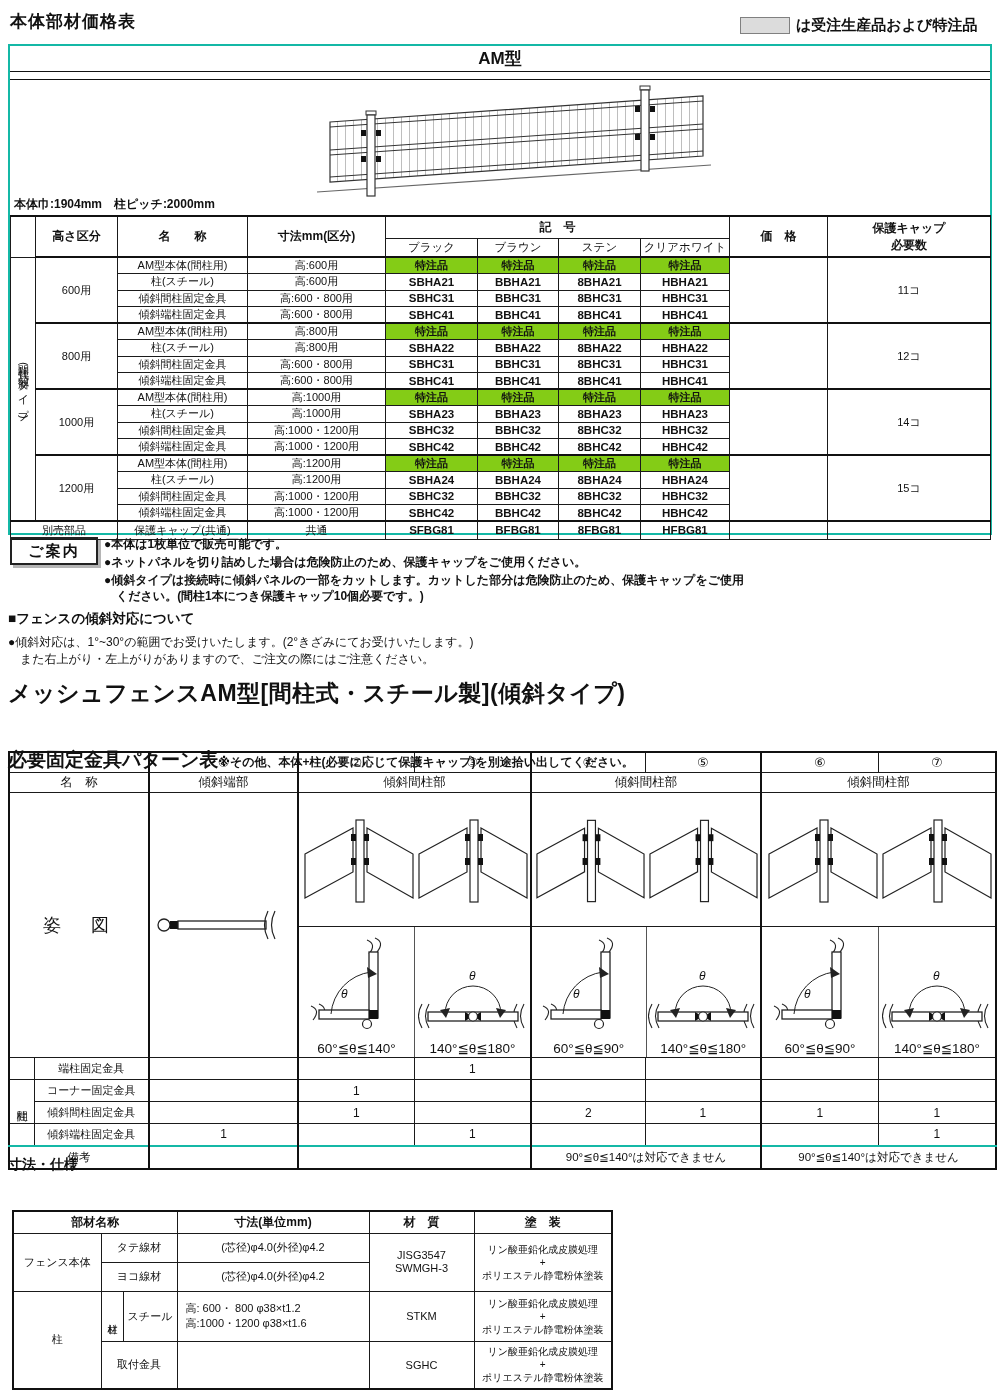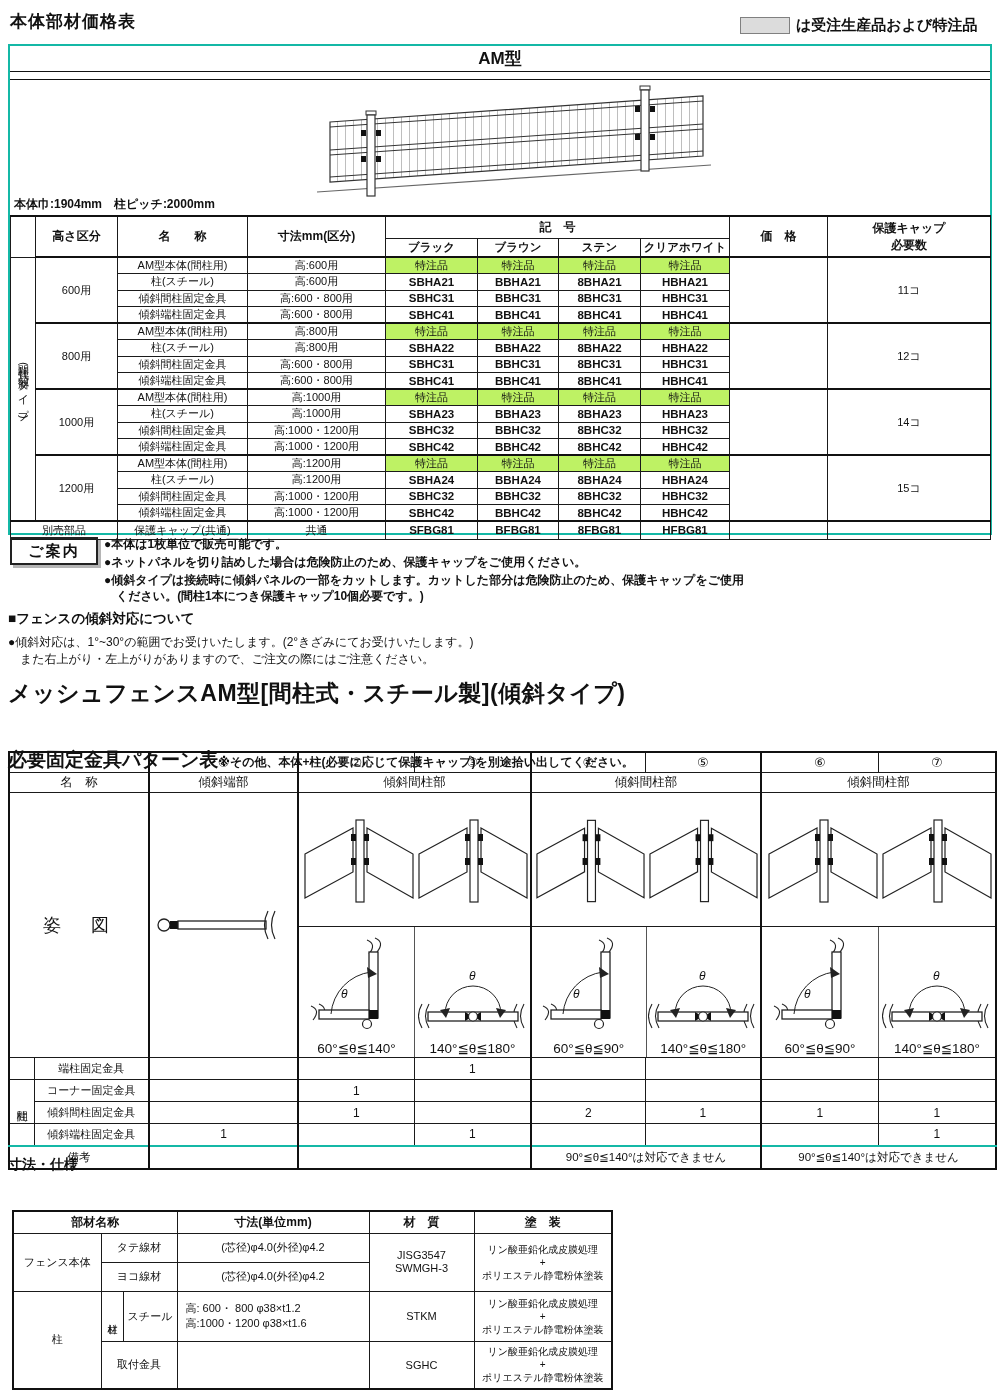--- a/index.html
+++ b/index.html
@@ -19,23 +19,23 @@
   #am-gap{height:7px;border-bottom:1px solid #111;}
   #illus{position:relative;height:135px;}
   #fence-svg{position:absolute;left:295px;top:4px;}
   #dims{position:absolute;left:4px;bottom:2px;font-size:12px;font-weight:bold;white-space:nowrap;}
 
   table.grid{border-collapse:collapse;table-layout:fixed;}
   table.grid td{border:1px solid #1a1a1a;text-align:center;vertical-align:middle;overflow:hidden;white-space:nowrap;padding:0;}
   #price-table{width:980px;border-top:2px solid #111;}
   #price-table td{font-size:11px;}
   #price-table .hd{font-weight:bold;font-size:12px;}
-  #price-table .hd2{font-weight:bold;font-size:11.5px;}
+  #price-table .hd2{font-weight:normal;font-size:11.5px;}
   #price-table .code{font-weight:bold;font-size:11.5px;}
-  #price-table .g{background:#bef264;font-weight:normal;}
+  #price-table .g{background:#84cc16;font-weight:bold;}
   #price-table .bb td, #price-table td.bb{border-bottom:2px solid #111;}
   #price-table .vside{writing-mode:vertical-rl;font-size:11px;letter-spacing:2px;}
   .caps-cell{font-size:12px;}
 
   
   #guide-label{left:10px;top:537px;width:84px;height:24px;border:2px solid #222;box-shadow:3px 3px 0 #b5b5b5;
     text-align:center;line-height:24px;font-size:15px;font-weight:bold;letter-spacing:2px;}
   #guide-bullets{left:104px;top:536px;width:880px;font-size:12px;font-weight:bold;line-height:16px;}
   #guide-bullets div{white-space:pre-line;margin-bottom:2px;}
 

